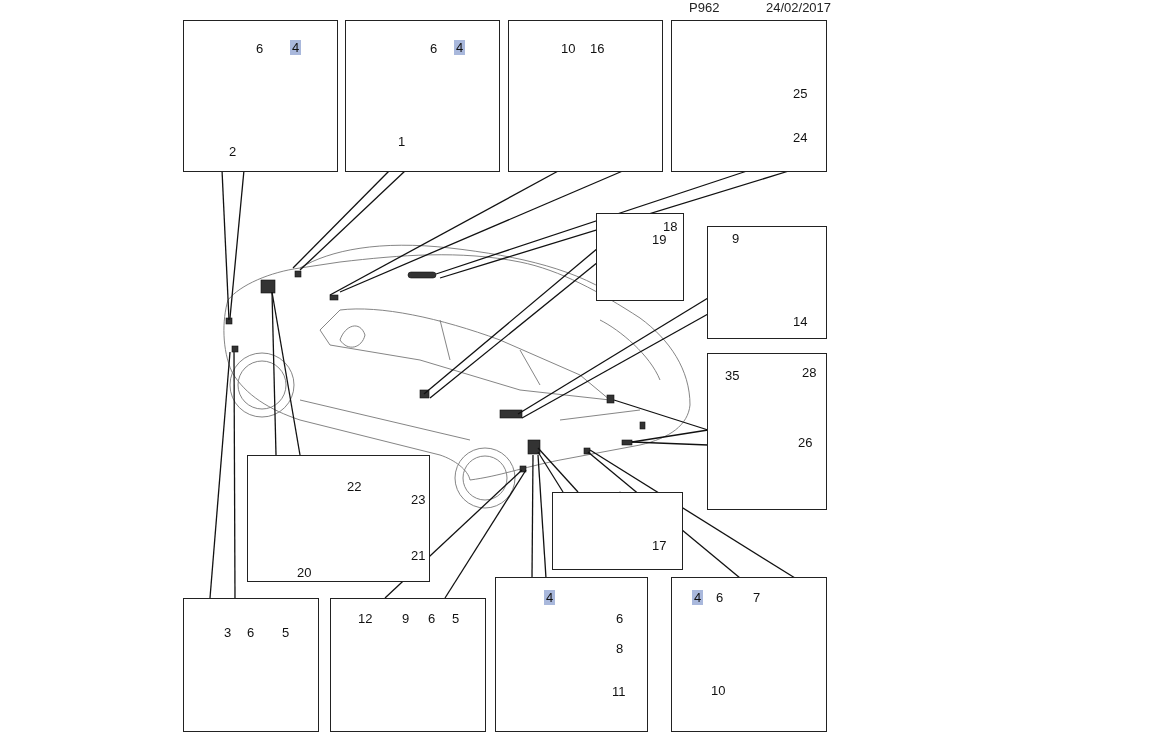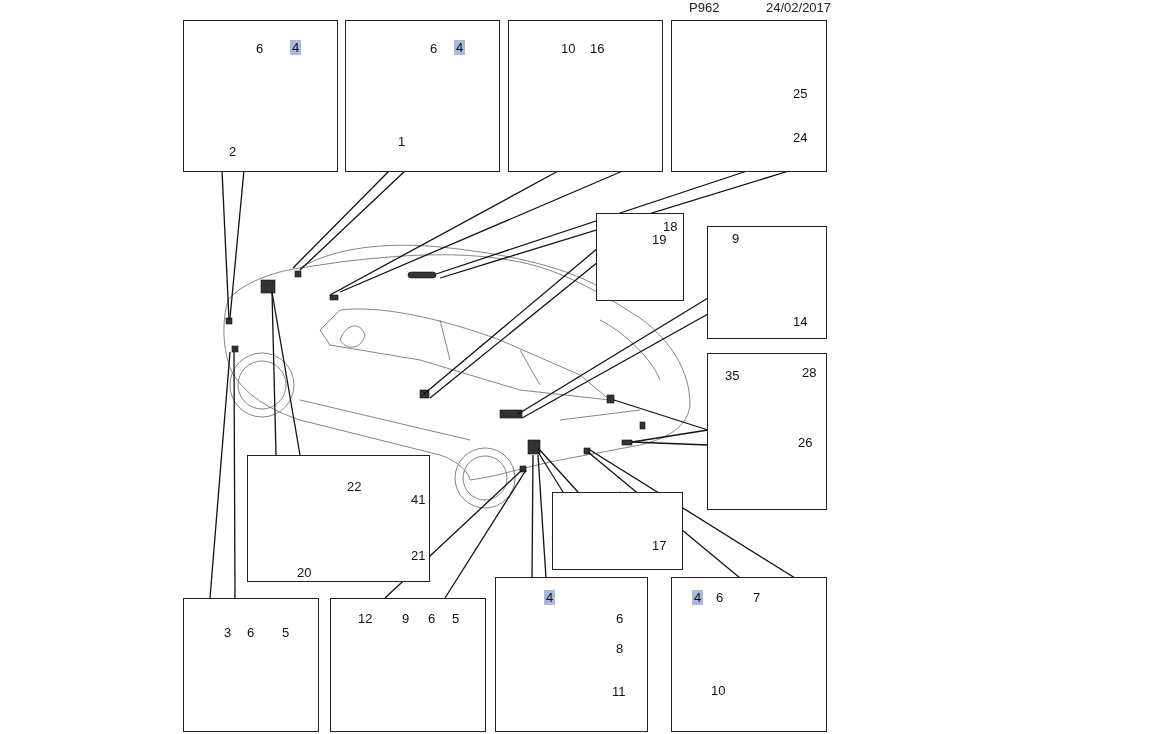--- a/index.html
+++ b/index.html
@@ -232,21 +232,21 @@
 <span class="lbl" style="left:732px;top:232px">9</span>
 <span class="lbl" style="left:793px;top:315px">14</span>
 
 <div class="panel" style="left:707px;top:353px;width:120px;height:157px;"></div>
 <span class="lbl" style="left:725px;top:369px">35</span>
 <span class="lbl" style="left:802px;top:366px">28</span>
 <span class="lbl" style="left:798px;top:436px">26</span>
 
 <div class="panel" style="left:247px;top:455px;width:183px;height:127px;"></div>
 <span class="lbl" style="left:347px;top:480px">22</span>
-<span class="lbl" style="left:411px;top:493px">41</span>
+<span class="lbl" style="left:411px;top:493px">23</span>
 <span class="lbl" style="left:411px;top:549px">21</span>
 <span class="lbl" style="left:297px;top:566px">20</span>
 
 <div class="panel" style="left:552px;top:492px;width:131px;height:78px;"></div>
 <span class="lbl" style="left:652px;top:539px">17</span>
 
 <div class="panel" style="left:183px;top:598px;width:136px;height:134px;"></div>
 <span class="lbl" style="left:224px;top:626px">3</span>
 <span class="lbl" style="left:247px;top:626px">6</span>
 <span class="lbl" style="left:282px;top:626px">5</span>

